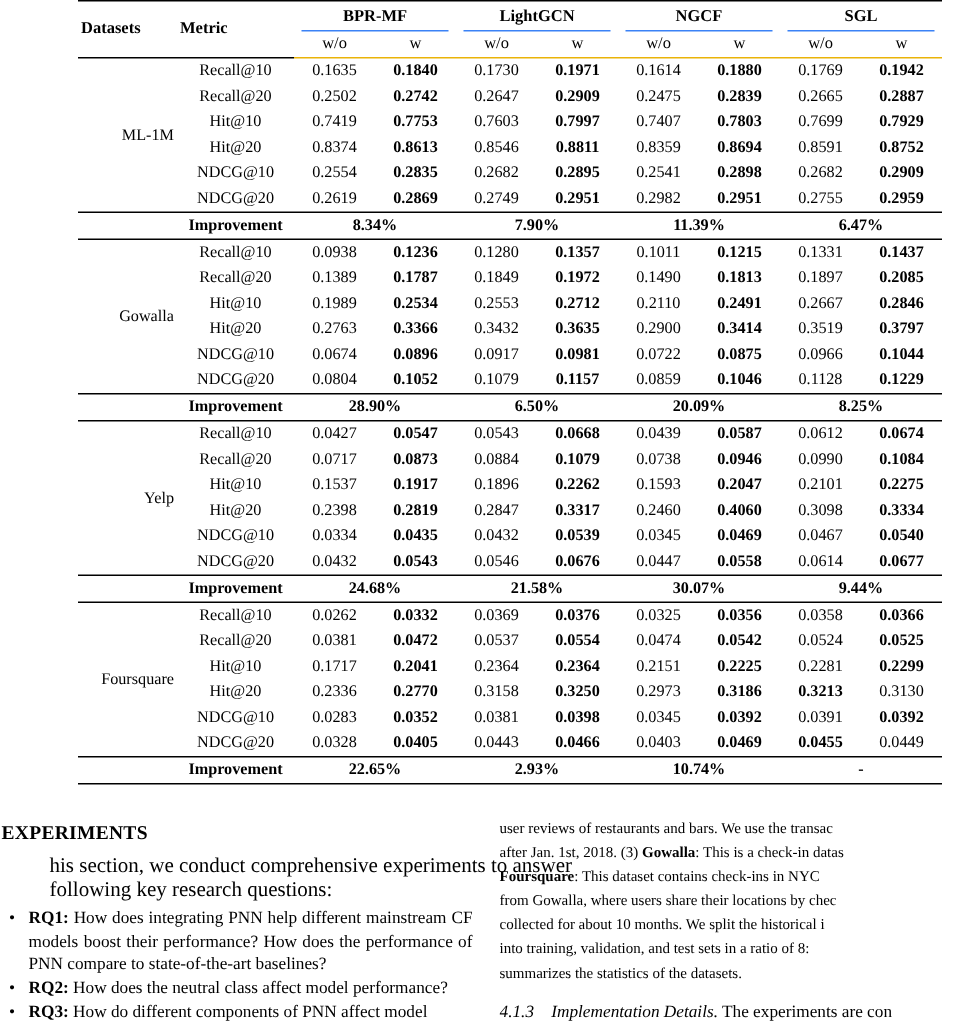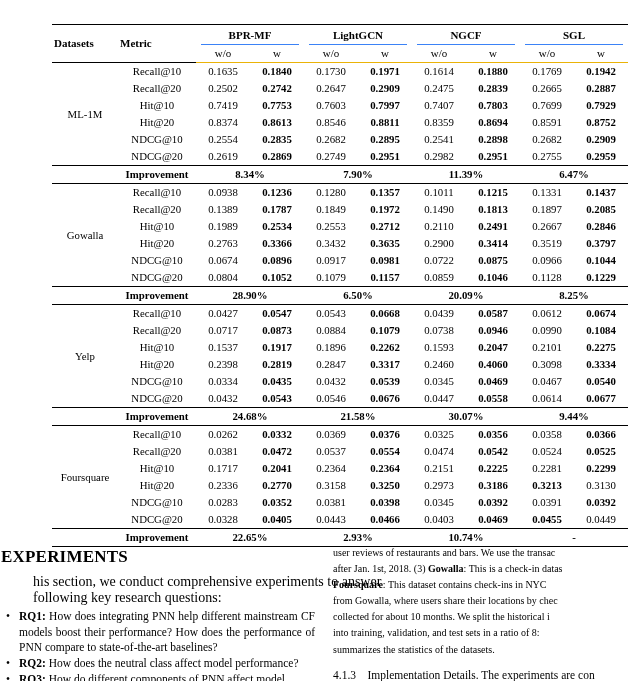--- a/index.html
+++ b/index.html
@@ -3,52 +3,52 @@
 <meta charset="utf-8">
 <style>
   html,body{margin:0;padding:0;}
   body{
     width:640px;height:681px;overflow:hidden;position:relative;
     background:#ffffff;color:#000;
     font-family:"Liberation Serif","DejaVu Serif",serif;
   }
   
   .results-table{
-    position:absolute;left:52px;top:24px;
+    position:absolute;left:52px;top:0;
     border-collapse:collapse;
     border-top:1.5px solid #000;
     font-size:10.8px;
   }
   .results-table th,.results-table td{
     padding:0 2px;height:17px;line-height:17px;font-weight:400;
     white-space:nowrap;
   }
   .results-table thead th{font-weight:700;font-size:11px;}
   .results-table th.rs{border-bottom:1px solid #000;vertical-align:middle;text-align:left;}
   .results-table th.col-ds{width:62px;}
   .results-table th.col-metric{width:74px;}
   .results-table th.mth{padding:0;height:20px;}
   .results-table .cmid{border-bottom:1px solid #3b82f6;margin:0 5px;height:19px;line-height:20px;}
   .results-table th.sub{border-bottom:1px solid #eab308;font-weight:400;text-align:center;width:50px;height:16px;}
-  .results-table td.ds{text-align:center;vertical-align:middle;width:62px;}
+  .results-table td.ds{text-align:right;vertical-align:middle;width:62px;}
   .results-table td.met{text-align:center;width:74px;}
   .results-table td.num{text-align:center;width:50px;}
   .results-table .b{font-weight:700;}
   .results-table tr.imp td{border-top:1px solid #000;border-bottom:1px solid #000;}
   .results-table tr.imp.last td{border-bottom:1.5px solid #000;}
   
   .left-col{position:absolute;left:0px;top:547px;width:315px;}
-  .sec-heading{font-size:17px;font-weight:700;margin:0 0 7px 1px;letter-spacing:.2px;}
+  .sec-heading{font-size:13px;font-weight:700;margin:0 0 7px 1px;letter-spacing:.2px;}
   .intro-line{font-size:14px;line-height:16px;white-space:nowrap;padding-left:33px;}
   .bullets{margin-top:3px;}
   .bullet{display:flex;font-size:11.5px;line-height:15.7px;}
   .bullet .marker{width:13px;padding-left:6px;flex:none;}
   .bullet .btext{flex:1;text-align:justify;}
   .bl{font-weight:700;}
-  .it{text-align:center;}
+  .it{font-style:italic;text-align:center;}
   .right-col{position:absolute;left:333px;top:545px;width:307px;overflow:hidden;}
   .r-line{font-size:10px;line-height:16.1px;white-space:nowrap;}
   .subsec{margin-top:9px;font-size:11.5px;line-height:16px;white-space:nowrap;}
 </style>
 </head>
 <body>
 
 <table class="results-table">
     <thead>
       <tr>

